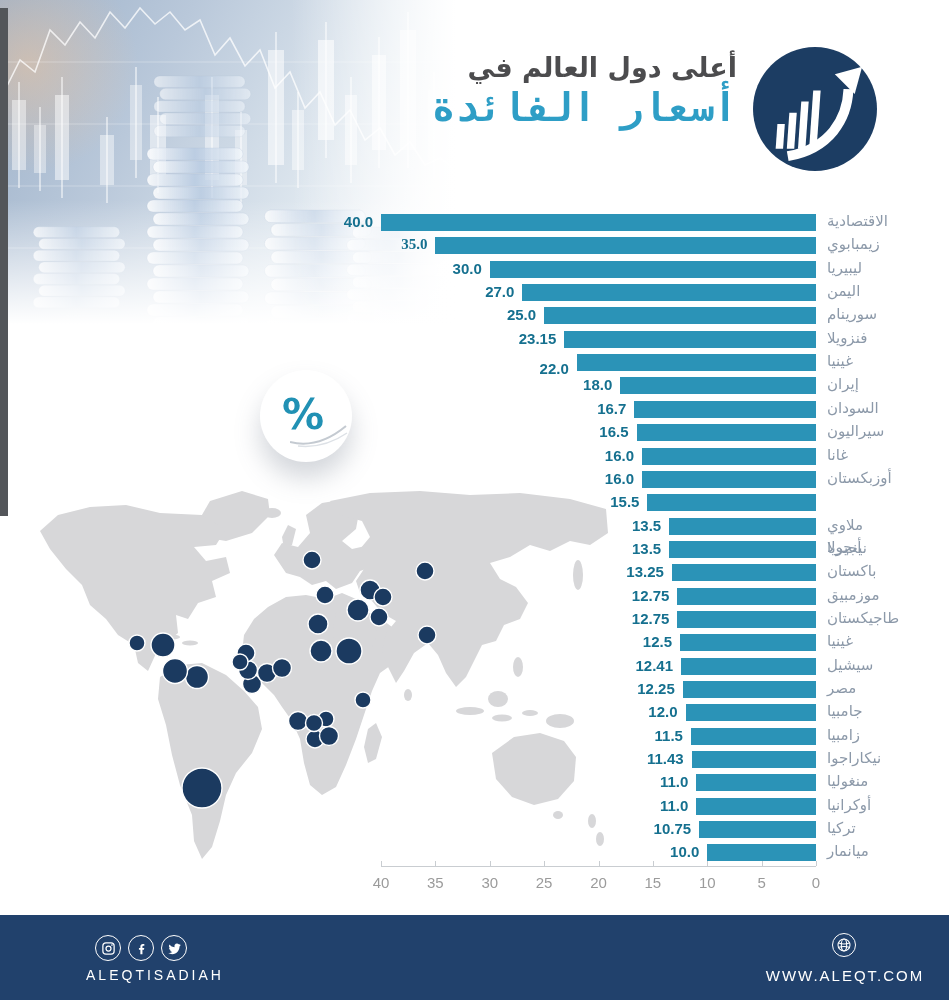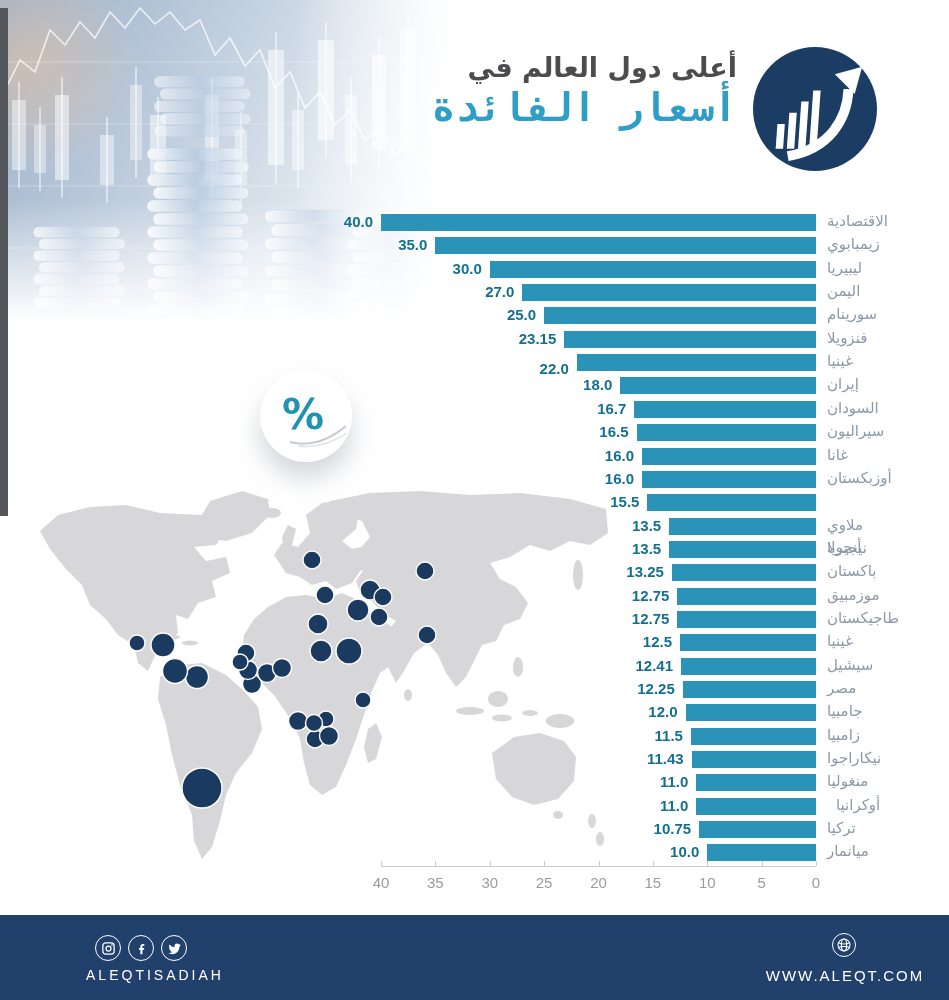--- a/index.html
+++ b/index.html
@@ -247,21 +247,21 @@
         <circle cx="295" cy="110" r="9" fill="#1b3a60" stroke="#ffffff" stroke-width="1.4"></circle>
         <circle cx="397" cy="150" r="9" fill="#1b3a60" stroke="#ffffff" stroke-width="1.4"></circle>
       </g>
   </svg>
 
   <div class="chart-layer" id="chart-rows">
       <div class="bar" style="top: 214px; right: 133px; width: 435px; background: rgb(43, 147, 183); height: 17px;"></div>
       <span class="bar-value" style="top: 213px; right: 576px; color: rgb(21, 112, 143);">40.0</span>
       <span class="bar-label" style="top: 212px; left: 827px; color: rgb(140, 153, 169);">الاقتصادية</span>
       <div class="bar" style="top: 237.35px; right: 133px; width: 380.625px; background: rgb(43, 147, 183); height: 17px;"></div>
-      <span class="bar-value" style="top: 236.35px; right: 521.625px; color: rgb(21, 112, 143);">35.0</span>
+      <span class="bar-value" style="top: 236.35px; right: 521.625px; color: rgb(21, 112, 143); font-family: Liberation Serif, serif;">35.0</span>
       <span class="bar-label" style="top: 235.35px; left: 827px; color: rgb(140, 153, 169);">زيمبابوي</span>
       <div class="bar" style="top: 260.7px; right: 133px; width: 326.25px; background: rgb(43, 147, 183); height: 17px;"></div>
       <span class="bar-value" style="top: 259.7px; right: 467.25px; color: rgb(21, 112, 143);">30.0</span>
       <span class="bar-label" style="top: 258.7px; left: 827px; color: rgb(140, 153, 169);">ليبيريا</span>
       <div class="bar" style="top: 284.05px; right: 133px; width: 293.625px; background: rgb(43, 147, 183); height: 17px;"></div>
       <span class="bar-value" style="top: 283.05px; right: 434.625px; color: rgb(21, 112, 143);">27.0</span>
       <span class="bar-label" style="top: 282.05px; left: 827px; color: rgb(140, 153, 169);">اليمن</span>
       <div class="bar" style="top: 307.4px; right: 133px; width: 271.875px; background: rgb(43, 147, 183); height: 17px;"></div>
       <span class="bar-value" style="top: 306.4px; right: 412.875px; color: rgb(21, 112, 143);">25.0</span>
       <span class="bar-label" style="top: 305.4px; left: 827px; color: rgb(140, 153, 169); text-align: center;">سورينام</span>
@@ -320,21 +320,21 @@
       <span class="bar-value" style="top: 726.7px; right: 266.062px; color: rgb(21, 112, 143);">11.5</span>
       <span class="bar-label" style="top: 725.7px; left: 827px; color: rgb(140, 153, 169);">زامبيا</span>
       <div class="bar" style="top: 751.05px; right: 133px; width: 124.301px; background: rgb(43, 147, 183); height: 17px;"></div>
       <span class="bar-value" style="top: 750.05px; right: 265.301px; color: rgb(21, 112, 143);">11.43</span>
       <span class="bar-label" style="top: 749.05px; left: 827px; color: rgb(140, 153, 169);">نيكاراجوا</span>
       <div class="bar" style="top: 774.4px; right: 133px; width: 119.625px; background: rgb(43, 147, 183); height: 17px;"></div>
       <span class="bar-value" style="top: 773.4px; right: 260.625px; color: rgb(21, 112, 143);">11.0</span>
       <span class="bar-label" style="top: 772.4px; left: 827px; color: rgb(140, 153, 169);">منغوليا</span>
       <div class="bar" style="top: 797.75px; right: 133px; width: 119.625px; background: rgb(43, 147, 183); height: 17px;"></div>
       <span class="bar-value" style="top: 796.75px; right: 260.625px; color: rgb(21, 112, 143);">11.0</span>
-      <span class="bar-label" style="top: 795.75px; left: 827px; color: rgb(140, 153, 169); margin-left: 9px;">أوكرانيا</span>
+      <span class="bar-label" style="top: 795.75px; left: 827px; color: rgb(140, 153, 169);">أوكرانيا</span>
       <div class="bar" style="top: 821.1px; right: 133px; width: 116.906px; background: rgb(43, 147, 183); height: 17px;"></div>
       <span class="bar-value" style="top: 820.1px; right: 257.906px; color: rgb(21, 112, 143);">10.75</span>
       <span class="bar-label" style="top: 819.1px; left: 827px; color: rgb(140, 153, 169);">تركيا</span>
       <div class="bar" style="top: 844.45px; right: 133px; width: 108.75px; background: rgb(43, 147, 183); height: 17px;"></div>
       <span class="bar-value" style="top: 843.45px; right: 249.75px; color: rgb(21, 112, 143);">10.0</span>
       <span class="bar-label" style="top: 842.45px; left: 827px; color: rgb(140, 153, 169);">ميانمار</span>
     </div>
   <div class="chart-layer" id="chart-axis">
       <div class="axis-line" style="top: 866px; left: 381px; width: 435px;"></div>
       <div class="axis-tick" style="top: 861px; left: 381px;"></div>

